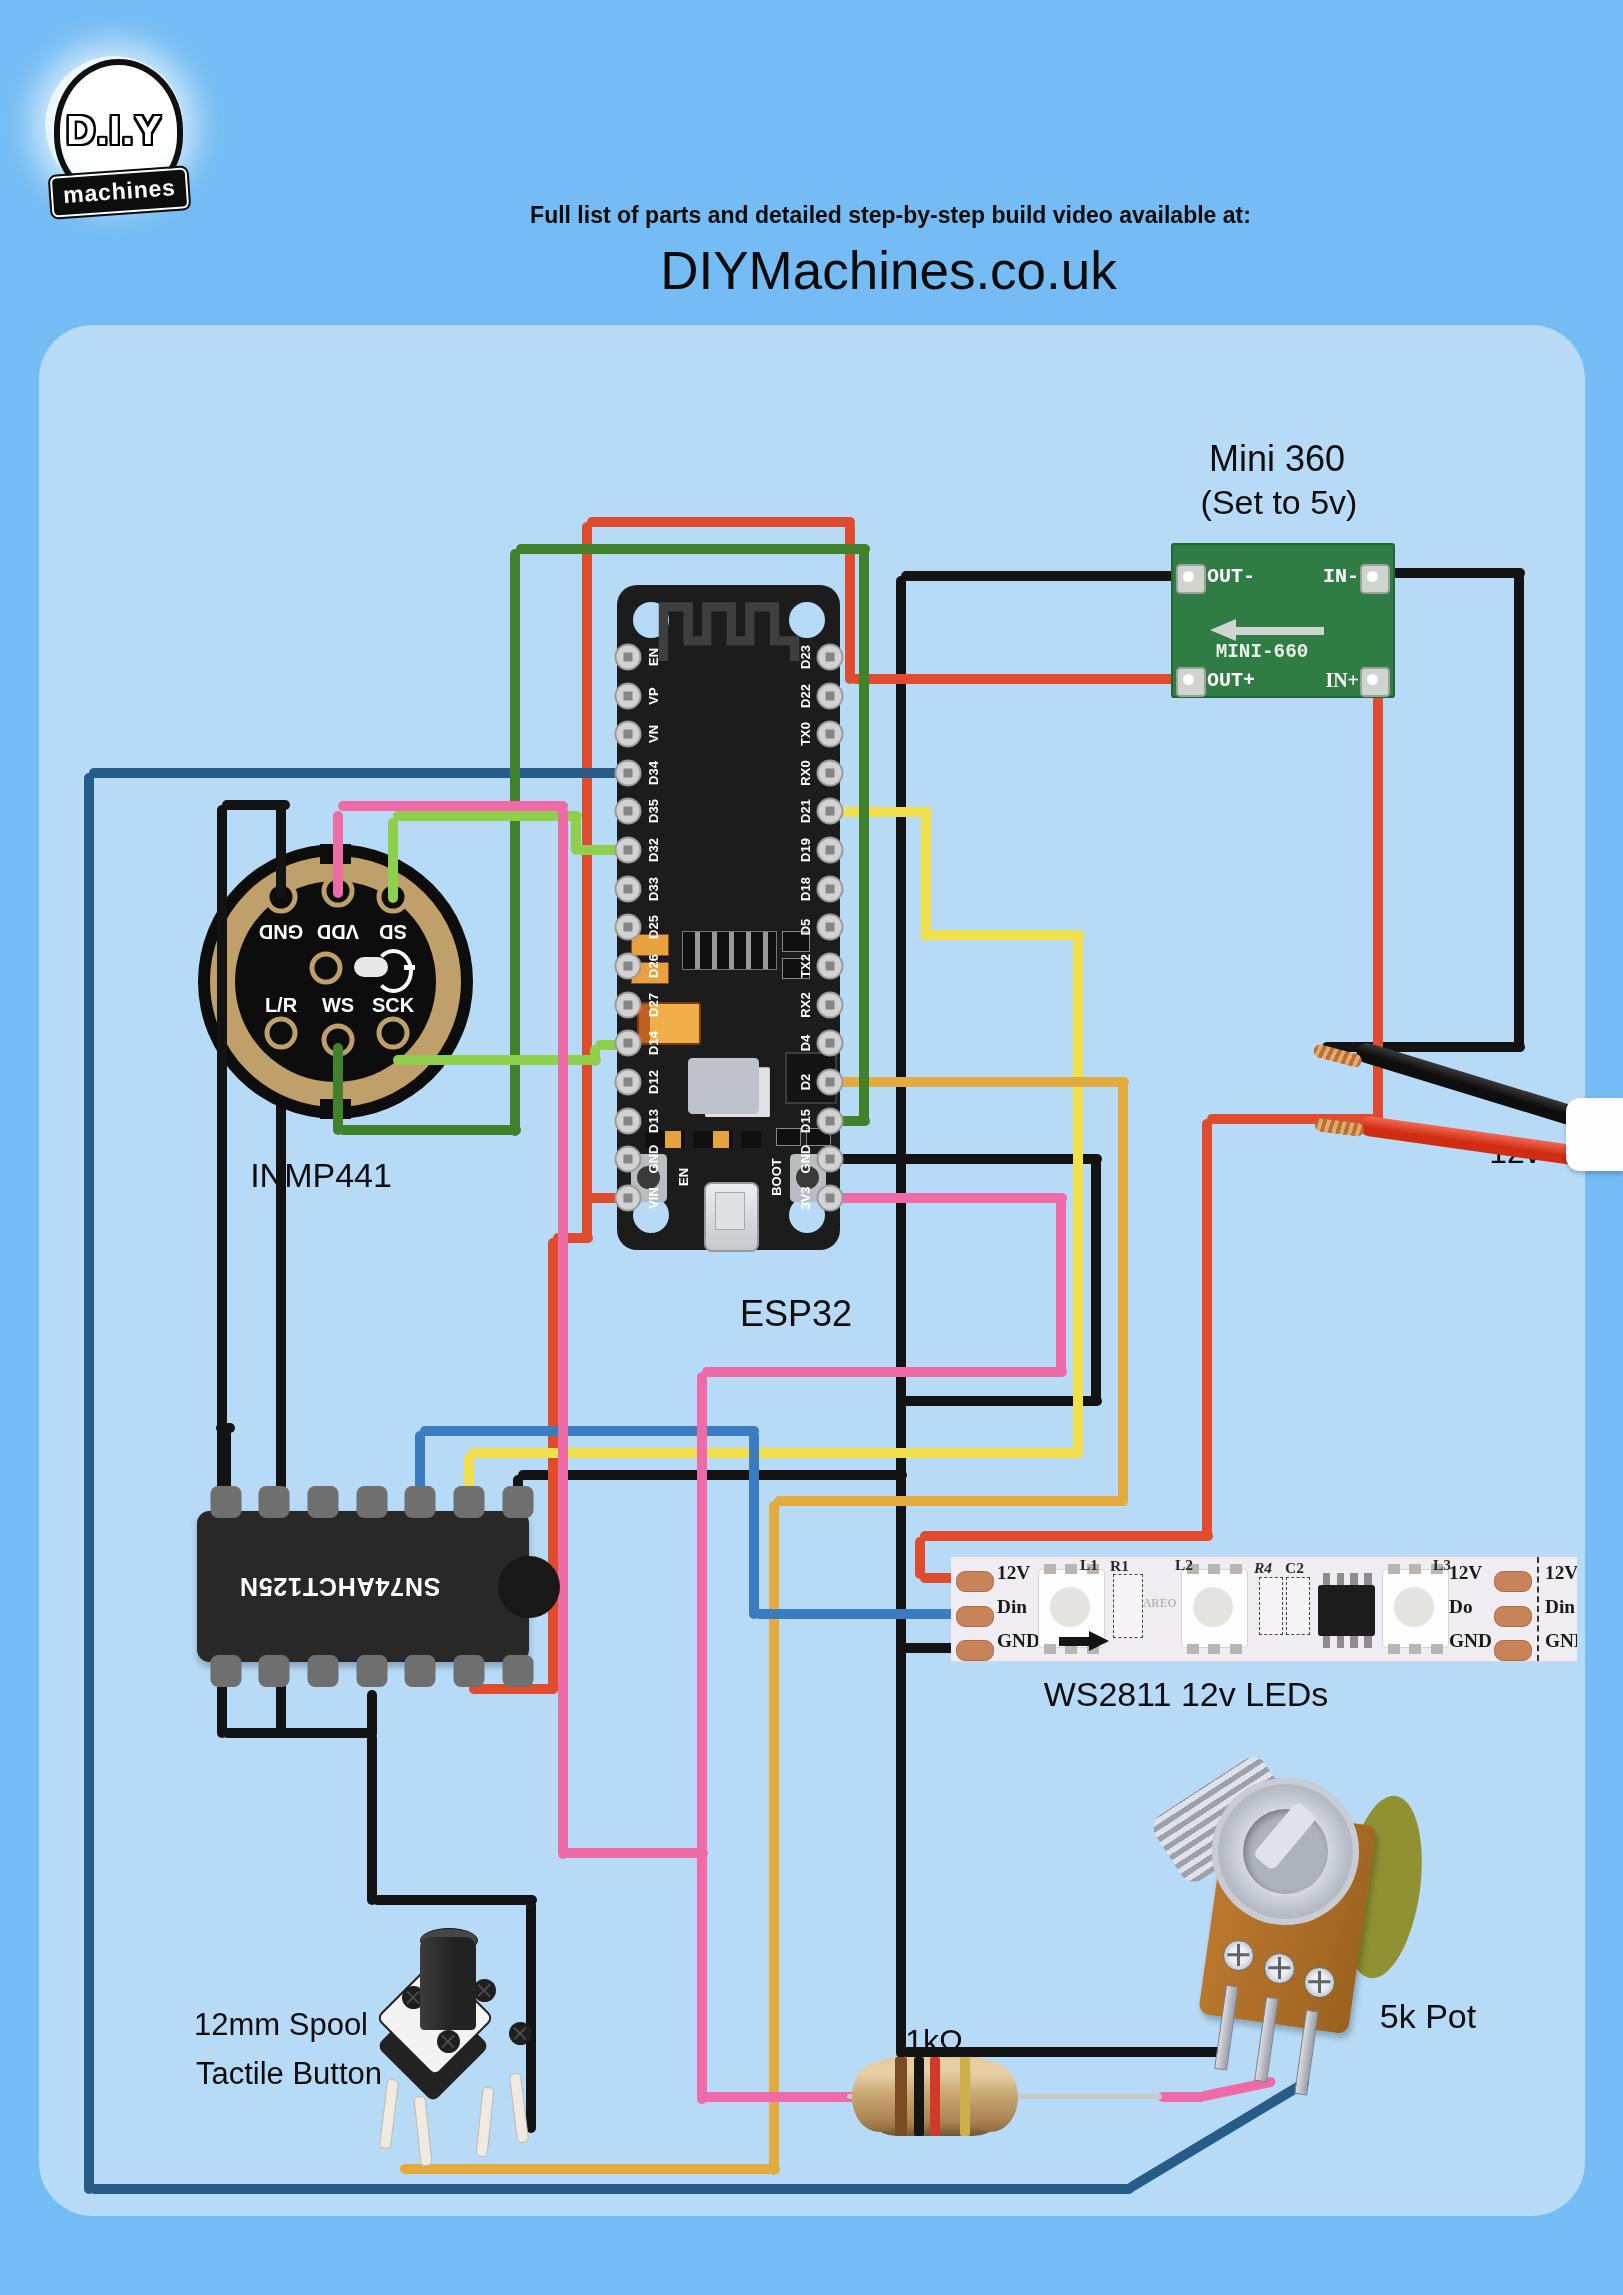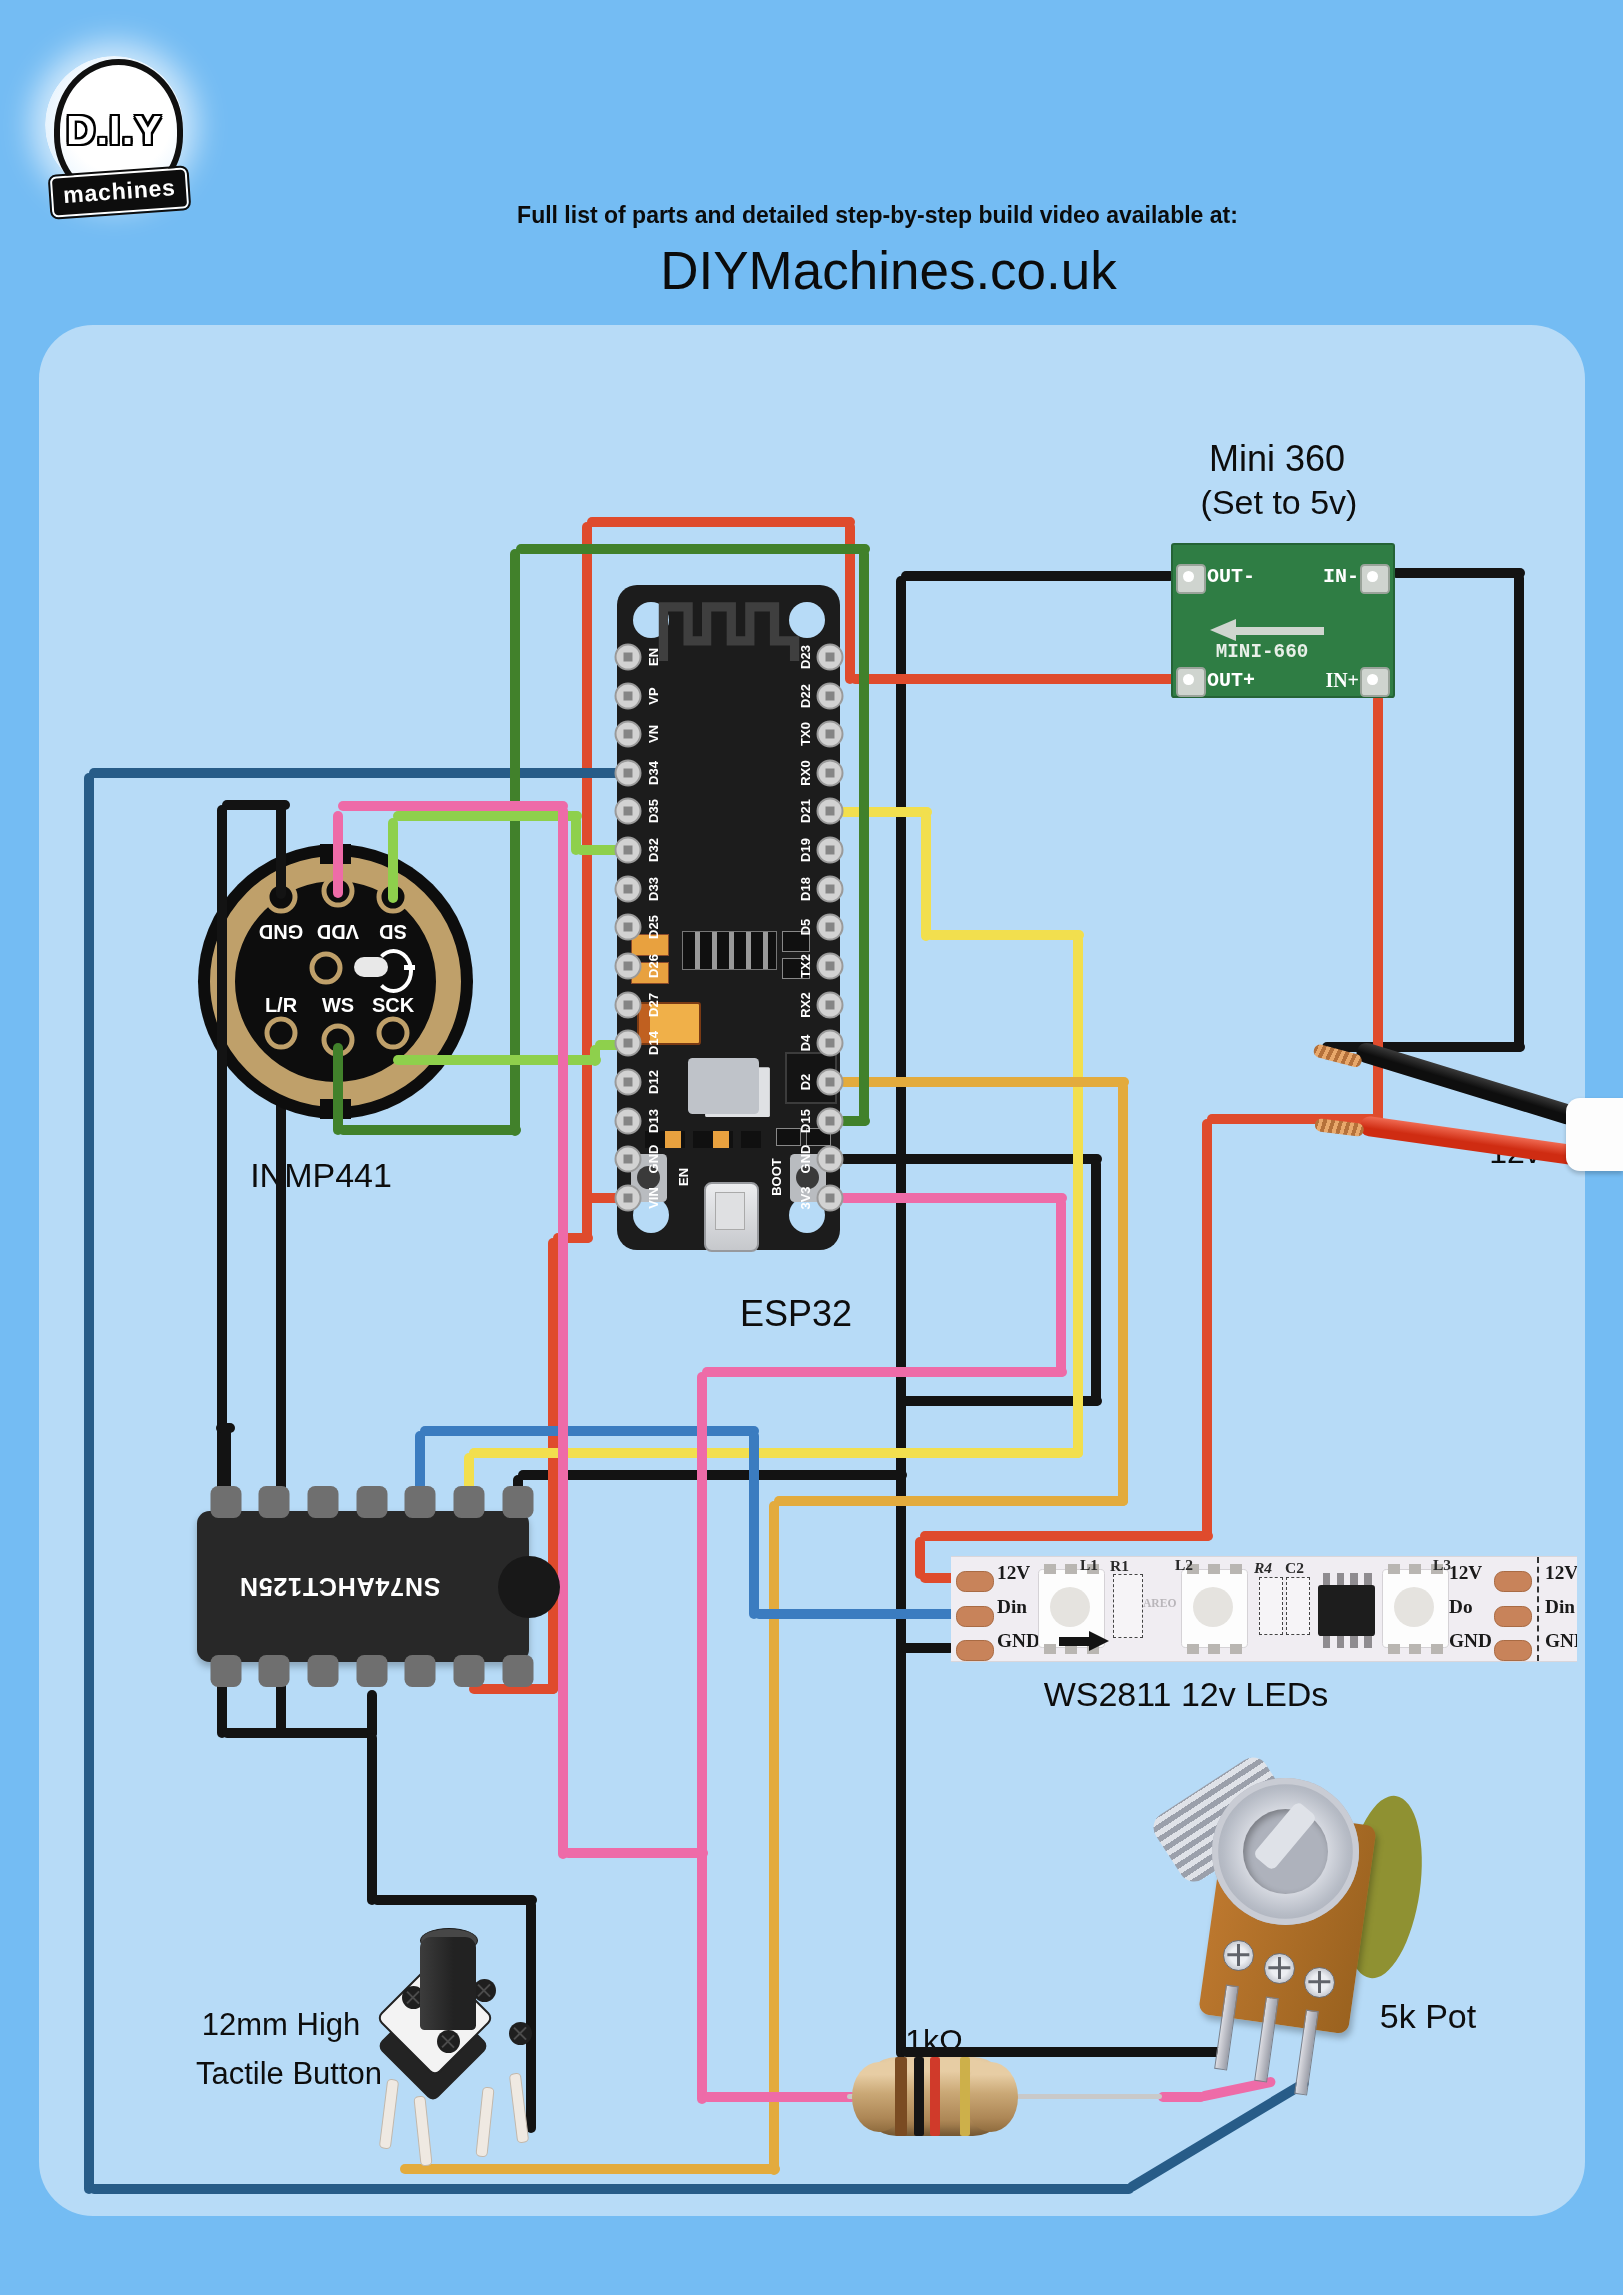--- a/index.html
+++ b/index.html
@@ -10,21 +10,21 @@
   .logo-glow{left:7.7px;top:7.7px;width:138px;height:138px;border-radius:50%;
     background:radial-gradient(circle at 50% 45%, #ffffff 0 40%, #e4f2fd 70%, rgba(255,255,255,0));
     box-shadow:0 0 31px 14px rgba(255,255,255,.65);}
   .logo-circle{left:17px;top:10.8px;width:117px;height:130px;border-radius:50% 50% 46% 46%;
     border:6.2px solid #101010;background:radial-gradient(circle at 50% 42%, #ffffff 0 55%, #eef7ff 80%, #dcedfb);}
   .logo-diy{left:0;top:60px;width:155px;text-align:center;font-size:40px;font-weight:bold;letter-spacing:1.5px;color:#fff;
     text-shadow:-2.3px -2.3px 0 #000,2.3px -2.3px 0 #000,-2.3px 2.3px 0 #000,2.3px 2.3px 0 #000,0 -2.3px 0 #000,0 2.3px 0 #000,-2.3px 0 0 #000,2.3px 0 0 #000;}
   .logo-banner{left:14px;top:124px;width:133px;height:37px;background:#0d0d0d;border:2.3px solid #ffffff;outline:2.3px solid #0d0d0d;
     border-radius:6.2px;transform:rotate(-4deg);color:#fff;font-size:23px;font-weight:bold;text-align:center;line-height:34px;letter-spacing:0.8px;}
   .title{left:185px;top:117px;width:1407px;text-align:center;font-size:66px;font-weight:bold;color:#0b0b0b;letter-spacing:-0.8px;}
-  .subtitle{left:174px;top:202px;width:1407px;text-align:center;font-size:23px;font-weight:bold;color:#0b0b0b;}
+  .subtitle{left:187px;top:202px;width:1407px;text-align:center;font-size:23px;font-weight:bold;color:#0b0b0b;}
   .url{left:185px;top:240px;width:1407px;text-align:center;font-size:53px;color:#0b0b0b;}
   
   .panel{left:39px;top:325px;width:1546px;height:1891px;background:#b7dbf7;border-radius:54px;}
   
   .wire{position:absolute;border-radius:5.4px;}
   
   .cap{position:absolute;color:#0d0d0d;font-size:31px;white-space:nowrap;transform:translate(-50%,-50%);}
   
   .esp{left:617px;top:585px;width:223px;height:665px;background:#1c1c1c;border-radius:20px;z-index:4;}
   .esp .hole{position:absolute;width:36px;height:36px;border-radius:50%;background:#b7dbf7;}
@@ -475,17 +475,17 @@
   </div>
 
   <div class="cap" style="left:1277px;top:459px;font-size:36px;">Mini 360</div>
   <div class="cap" style="left:1279px;top:502px;font-size:34px;">(Set to 5v)</div>
   <div class="cap" style="left:796px;top:1314px;font-size:36px;">ESP32</div>
   <div class="cap" style="left:321px;top:1175px;font-size:34px;">INMP441</div>
   <div class="cap" style="left:1186px;top:1694px;font-size:34px;">WS2811 12v LEDs</div>
   <div class="cap" style="left:1515px;top:1152px;font-size:32px;">12v</div>
   <div class="cap" style="left:1428px;top:2016px;font-size:34px;">5k Pot</div>
   <div class="cap" style="left:934px;top:2041px;font-size:32px;">1kΩ</div>
-  <div class="cap" style="left:281px;top:2025px;font-size:31px;">12mm High</div>
+  <div class="cap" style="left:281px;top:2025px;font-size:31px;">12mm Spool</div>
   <div class="cap" style="left:289px;top:2074px;font-size:31px;">Tactile Button</div>
 
 </div>
 
 
 </body></html>

